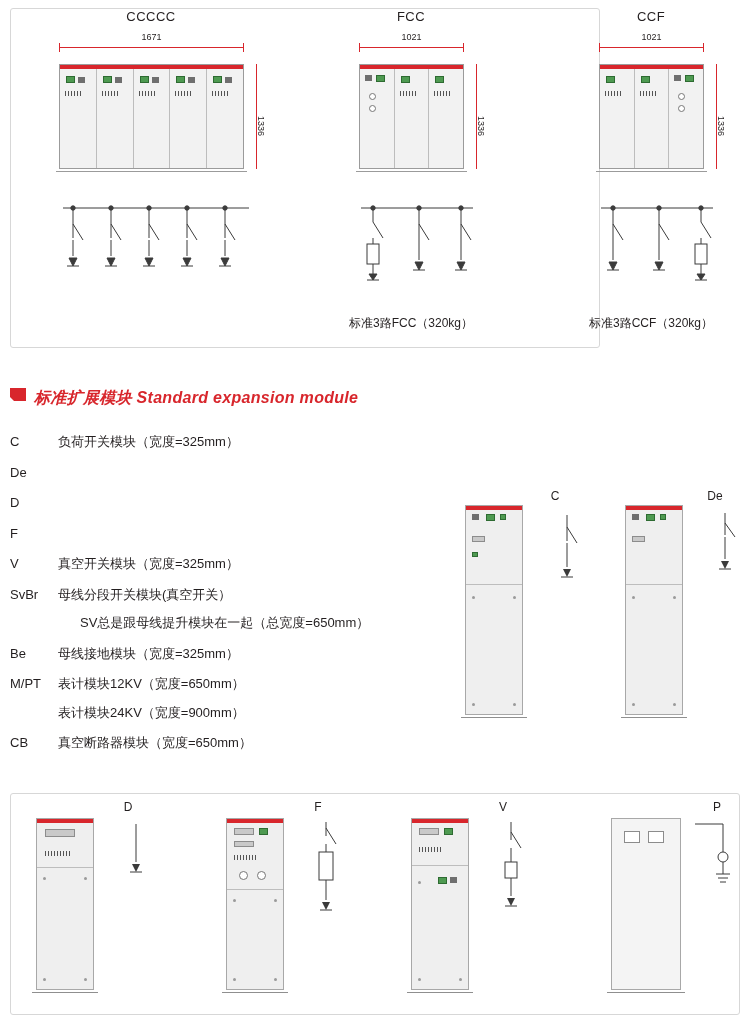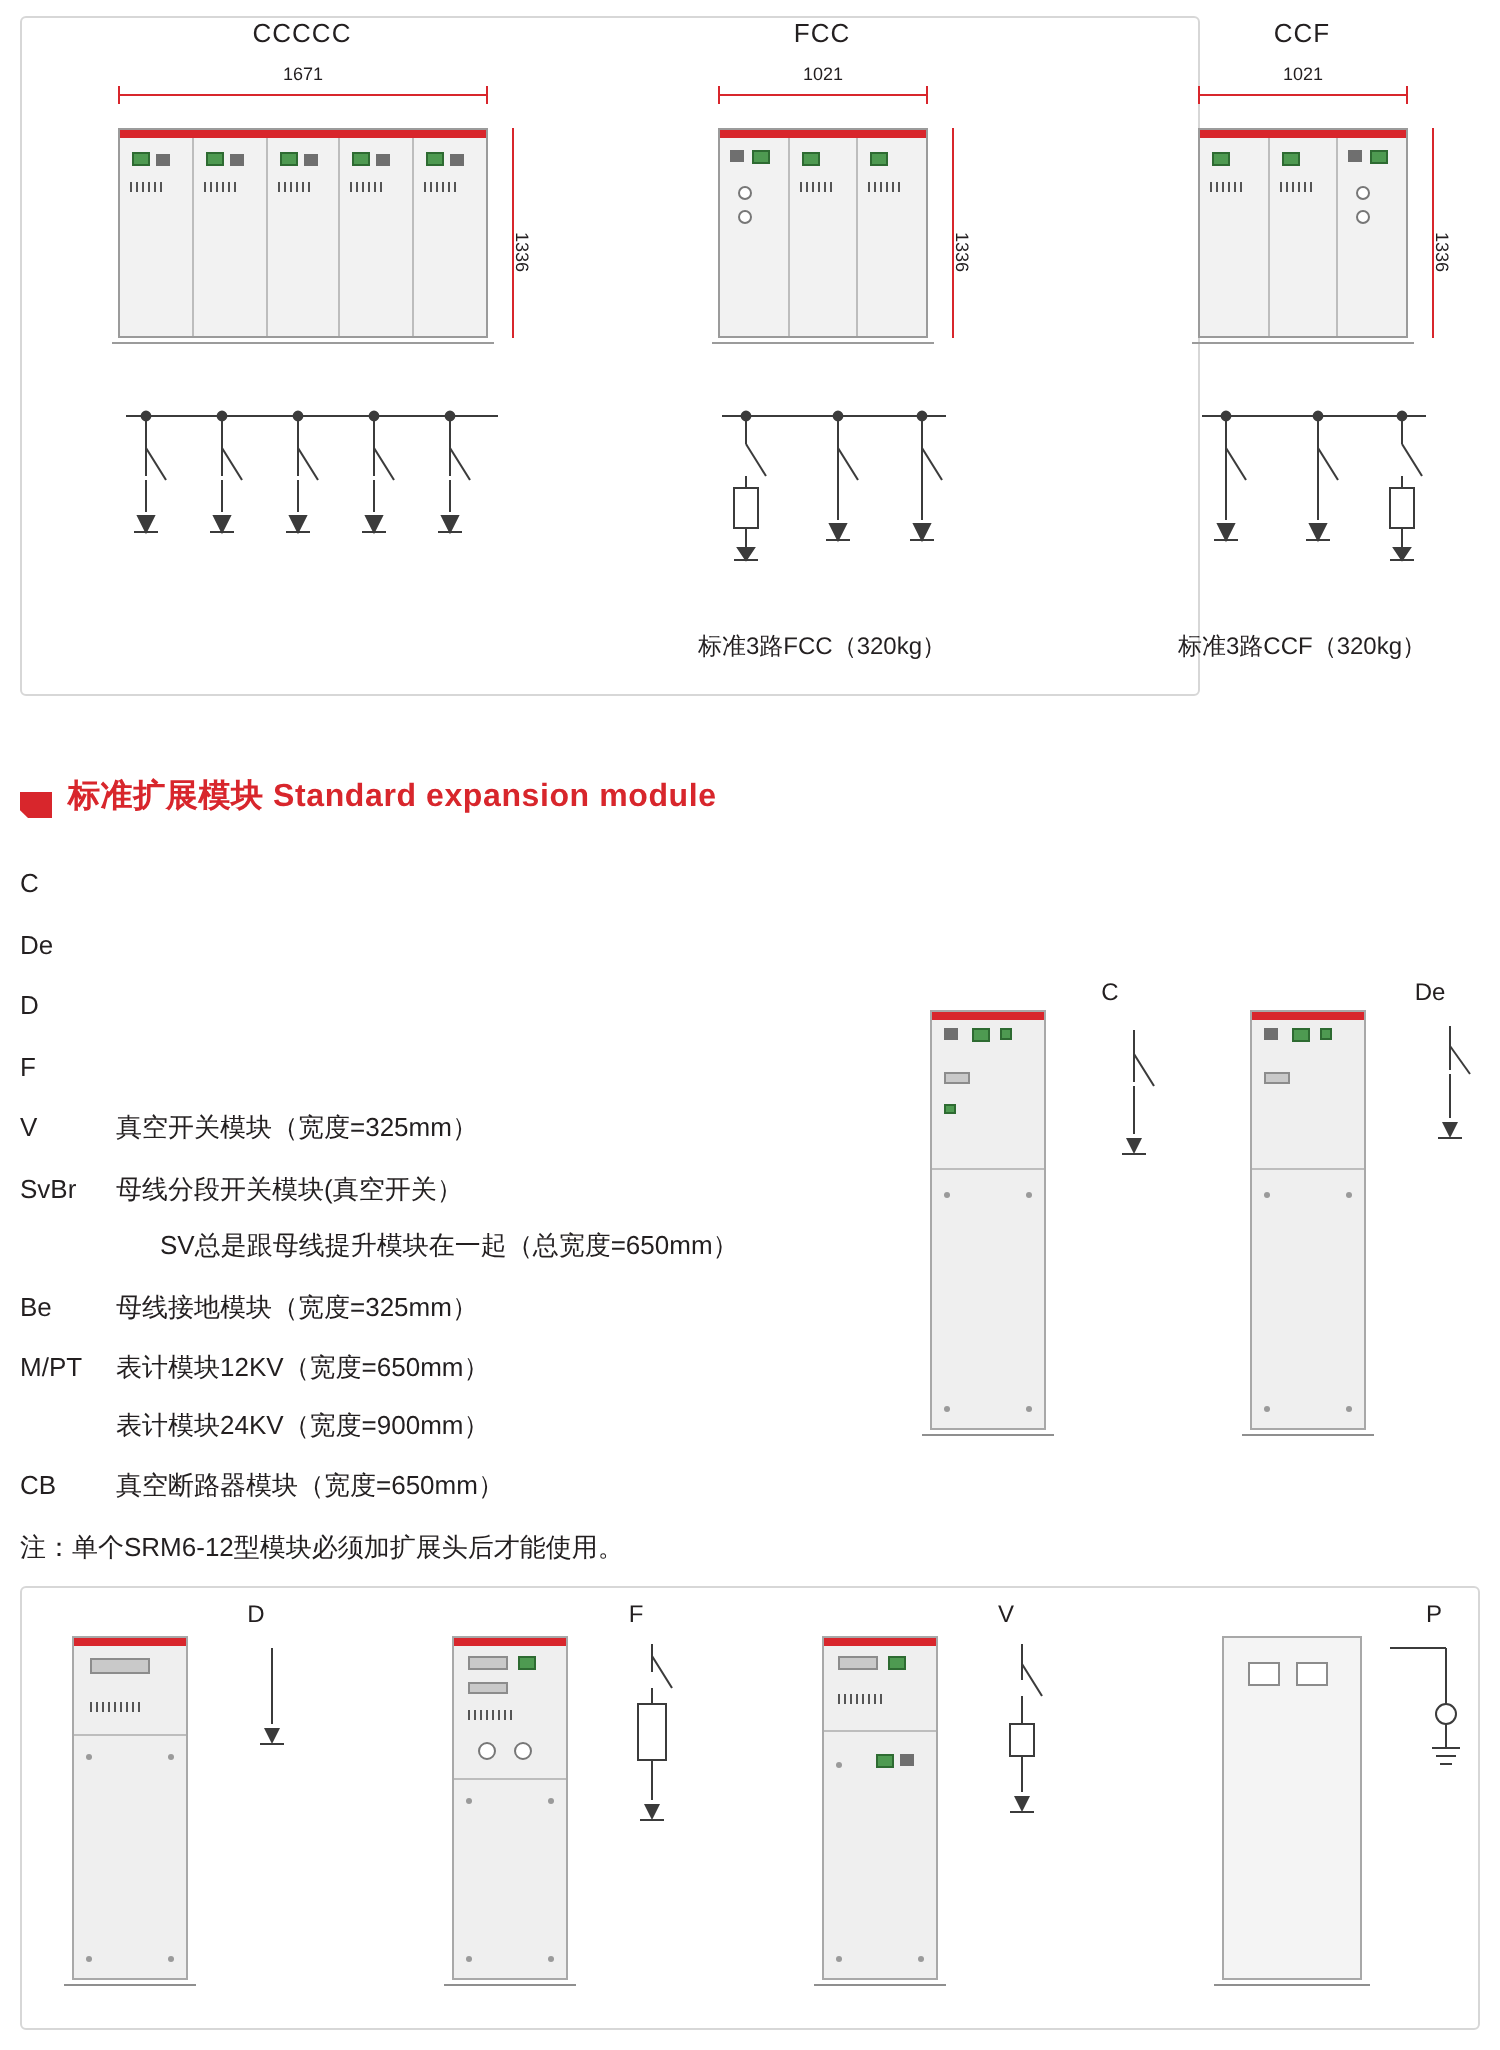--- a/index.html
+++ b/index.html
@@ -93,21 +93,21 @@
   }
   .dim-v-label {
     position: absolute; left: 8px; top: 50%;
     transform: translateY(-50%) rotate(90deg); transform-origin: left center;
     font-size: 9px; white-space: nowrap;
   }
 
   
   .sec-header {
     position: absolute; left: 10px; top: 388px;
-    display: flex; align-items: flex-end; gap: 8px;
+    display: flex; align-items: flex-start; gap: 8px; font-style: italic;
   }
   .sec-flag {
     width: 16px; height: 13px; background: #d8262c;
     clip-path: polygon(0 0, 100% 0, 100% 100%, 25% 100%, 0 70%);
   }
   .sec-title {
     font-size: 16px; font-weight: bold; color: #d8262c; letter-spacing: .3px;
   }
 
   
@@ -393,20 +393,21 @@
   </div>
 
   <div class="sec-header">
     <span class="sec-flag"></span>
     <span class="sec-title">标准扩展模块 Standard expansion module</span>
   </div>
 
   <div class="deflist">
     <div class="defrow">
       <span class="defkey">C</span>
+      <span class="defval">负荷开关模块（宽度=325mm）</span>
     </div>
     <div class="defrow">
       <span class="defkey">De</span>
     </div>
     <div class="defrow">
       <span class="defkey">D</span>
     </div>
     <div class="defrow">
       <span class="defkey">F</span>
     </div>
@@ -429,21 +430,20 @@
       <span class="defkey">M/PT</span>
       <span class="defval">
         <span>表计模块12KV（宽度=650mm）</span>
         <span class="sub2">表计模块24KV（宽度=900mm）</span>
       </span>
     </div>
     <div class="defrow">
       <span class="defkey">CB</span>
       <span class="defval">真空断路器模块（宽度=650mm）</span>
     </div>
-    <div class="note">注：单个SRM6-12型模块必须加扩展头后才能使用。</div>
   </div>
 
   <div class="mod-right" style="left:465px; top:505px;">
     <div class="tall-cab" style="width:58px; height:210px;">
       <div class="tall-red"></div>
       <span class="mini-dark" style="position:absolute; left:6px; top:8px;"></span>
       <span class="mini-green" style="position:absolute; left:20px; top:8px;"></span>
       <span class="mini-green" style="position:absolute; left:34px; top:8px; width:6px; height:6px;"></span>
       <span class="mini-gray" style="position:absolute; left:6px; top:30px;"></span>
       <span class="mini-green" style="position:absolute; left:6px; top:46px; width:6px; height:5px;"></span>

